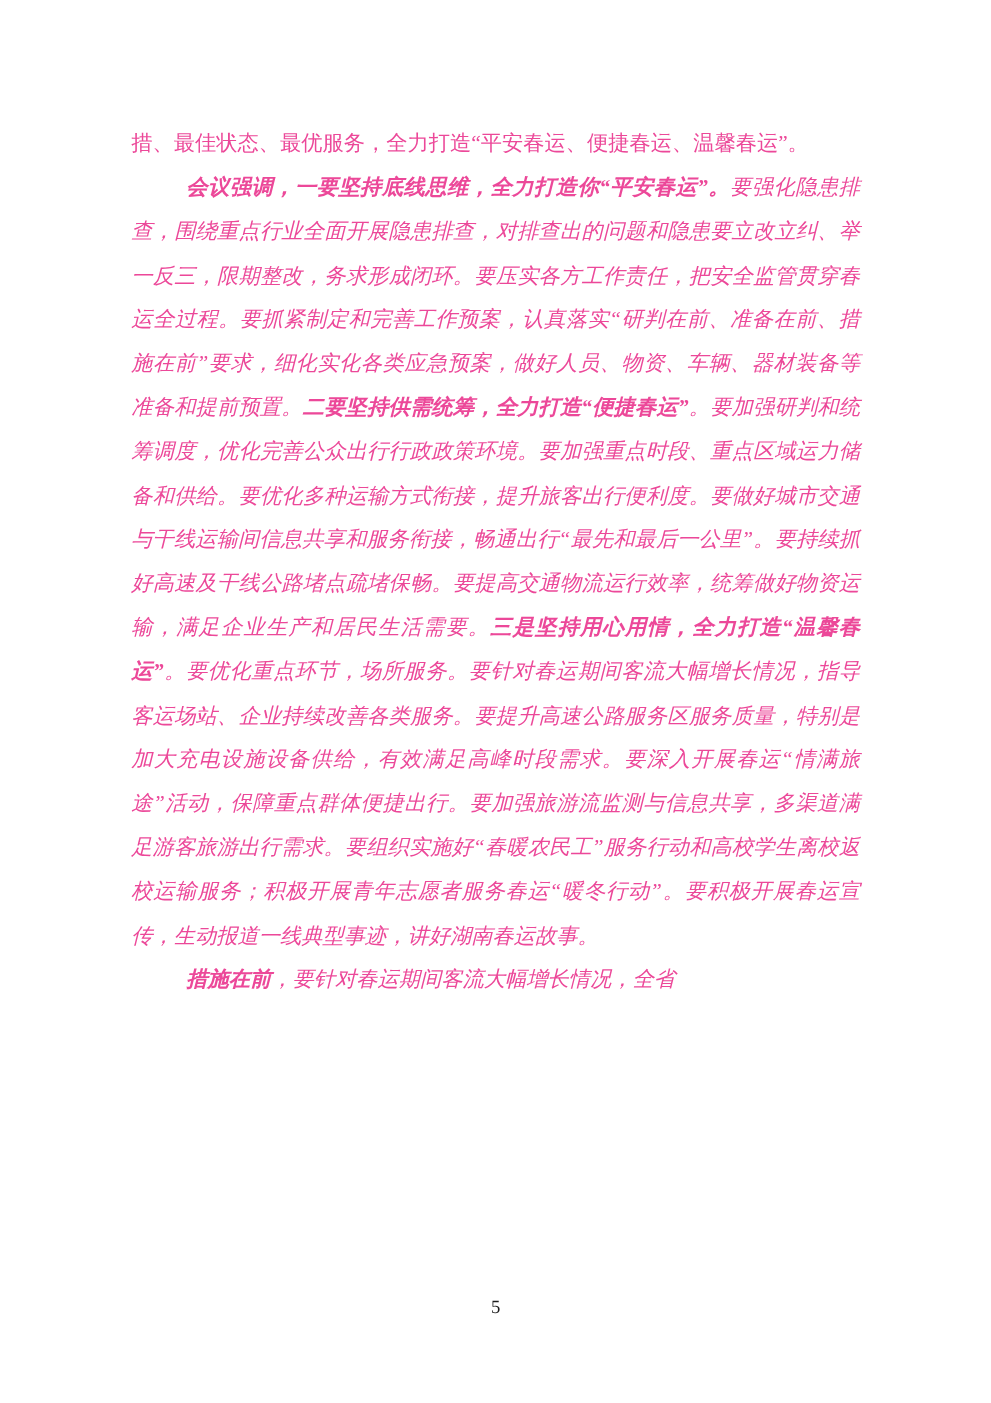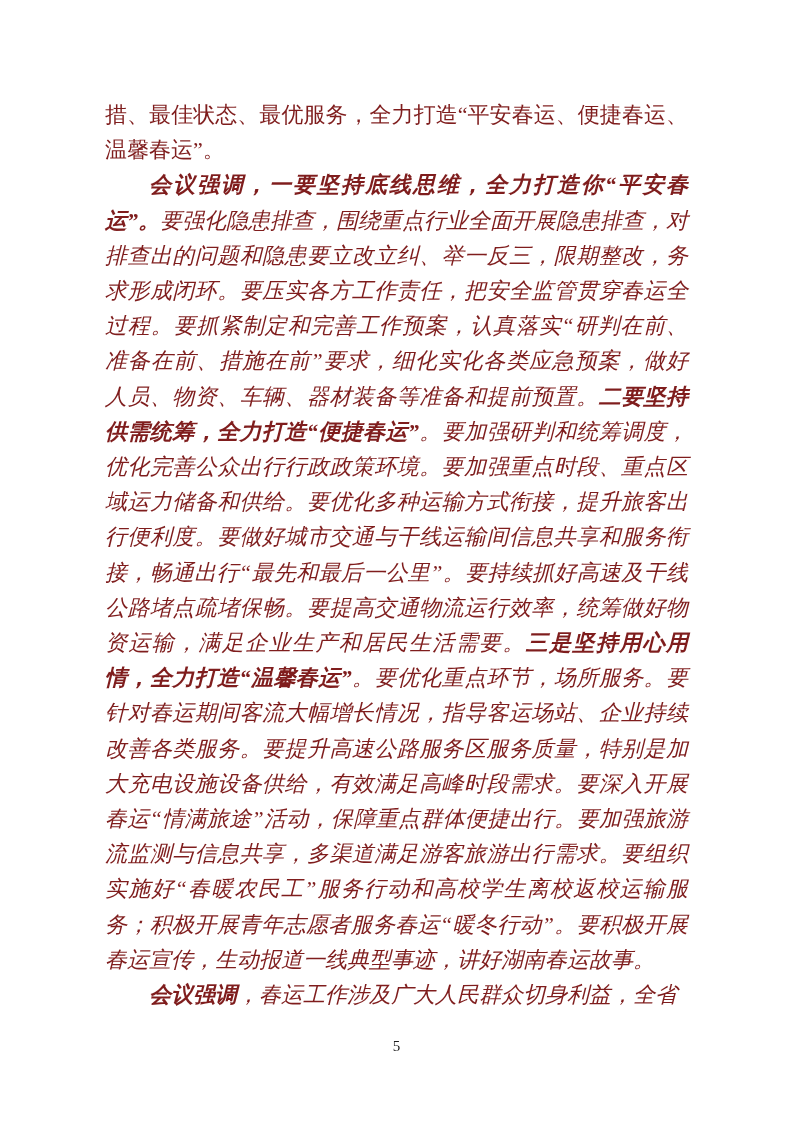--- a/index.html
+++ b/index.html
@@ -13,23 +13,23 @@
     height: 1122px;
     background: #ffffff;
     overflow: hidden;
     font-family: "Liberation Serif", "DejaVu Serif", serif;
   }
   .text-block {
     position: absolute;
     left: 105px;
     top: 97px;
     width: 583px;
-    font-size: 22px;
+    font-size: 17px;
     line-height: 35.2px;
-    color: #7f1d1d;
+    color: #ec4899;
     text-align: justify;
     text-justify: inter-character;
   }
   .para {
     margin: 0;
     padding: 0;
   }
   .para.indent {
     text-indent: 44px;
     font-style: italic;
@@ -50,16 +50,16 @@
     color: #1c1c1c;
   }
 </style>
 </head>
 <body>
 
 <div class="page">
   <div class="text-block" id="text-block">
       <p class="para"><span class="run">措、最佳状态、最优服务，全力打造“平安春运、便捷春运、温馨春运”。</span></p>
       <p class="para indent"><span class="run bold">会议强调，一要坚持底线思维，全力打造你“平安春运”。</span><span class="run">要强化隐患排查，围绕重点行业全面开展隐患排查，对排查出的问题和隐患要立改立纠、举一反三，限期整改，务求形成闭环。要压实各方工作责任，把安全监管贯穿春运全过程。要抓紧制定和完善工作预案，认真落实“研判在前、准备在前、措施在前”要求，细化实化各类应急预案，做好人员、物资、车辆、器材装备等准备和提前预置。</span><span class="run bold">二要坚持供需统筹，全力打造“便捷春运”</span><span class="run">。要加强研判和统筹调度，优化完善公众出行行政政策环境。要加强重点时段、重点区域运力储备和供给。要优化多种运输方式衔接，提升旅客出行便利度。要做好城市交通与干线运输间信息共享和服务衔接，畅通出行“最先和最后一公里”。要持续抓好高速及干线公路堵点疏堵保畅。要提高交通物流运行效率，统筹做好物资运输，满足企业生产和居民生活需要。</span><span class="run bold">三是坚持用心用情，全力打造“温馨春运”</span><span class="run">。要优化重点环节，场所服务。要针对春运期间客流大幅增长情况，指导客运场站、企业持续改善各类服务。要提升高速公路服务区服务质量，特别是加大充电设施设备供给，有效满足高峰时段需求。要深入开展春运“情满旅途”活动，保障重点群体便捷出行。要加强旅游流监测与信息共享，多渠道满足游客旅游出行需求。要组织实施好“春暖农民工”服务行动和高校学生离校返校运输服务；积极开展青年志愿者服务春运“暖冬行动”。要积极开展春运宣传，生动报道一线典型事迹，讲好湖南春运故事。</span></p>
-      <p class="para indent"><span class="run bold">会议强调</span><span class="run">，春运工作涉及广大人民群众切身利益，全省</span></p>
+      <p class="para indent"><span class="run bold">措施在前</span><span class="run">，要针对春运期间客流大幅增长情况，全省</span></p>
     </div>
   <div class="page-number">5</div>
 </div>
 
 </body></html>

